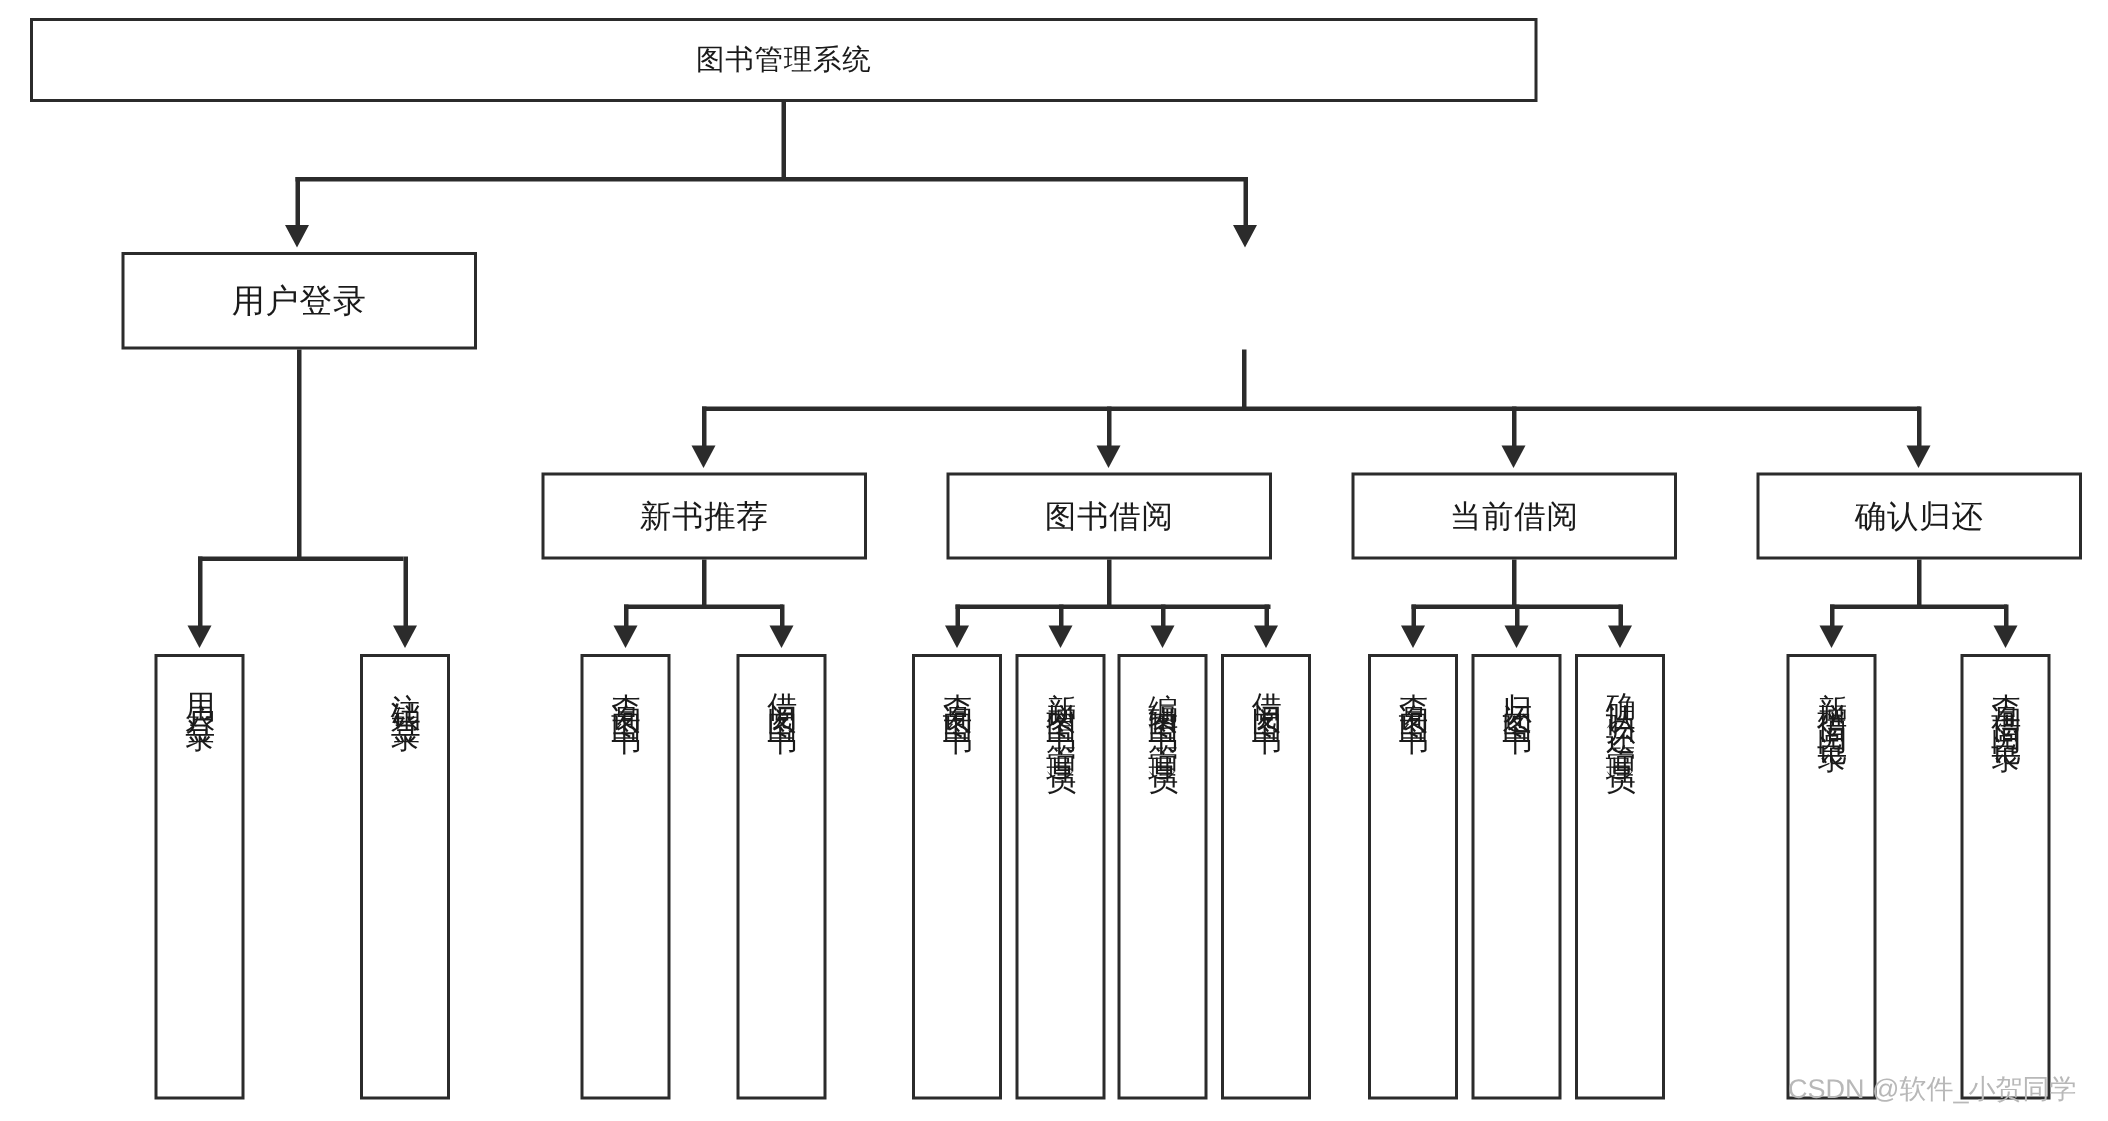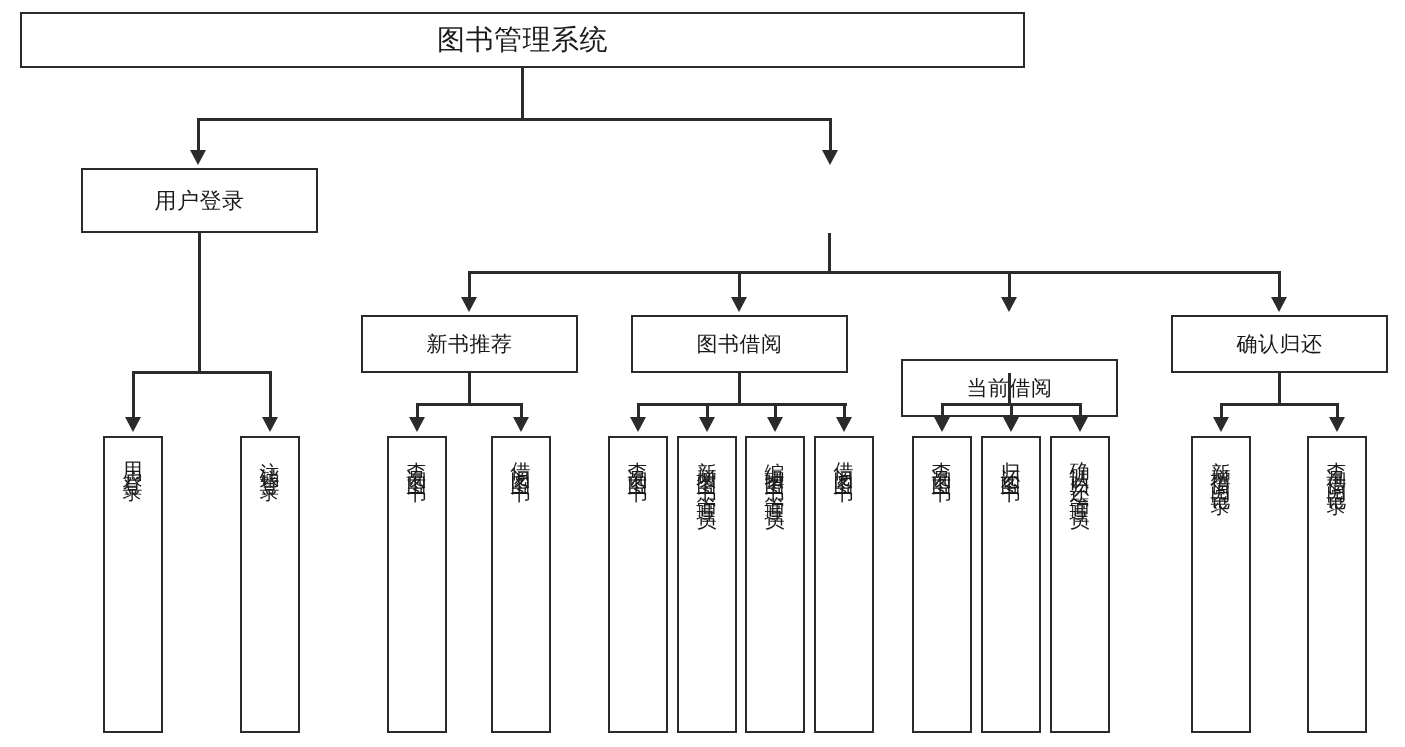--- a/index.html
+++ b/index.html
@@ -23,21 +23,21 @@
     box-sizing: border-box;
     border: 2.5px solid #2b2b2b;
     background: #ffffff;
     display: flex;
     align-items: center;
     justify-content: center;
     color: #1a1a1a;
     letter-spacing: 0.5px;
   }
   .node.lvl0 {
-    font-size: 28px;
+    font-size: 19px;
   }
   .node.lvl1 {
     font-size: 22px;
   }
   .node.lvl2 {
     font-size: 21px;
   }
   
   .node.leaf {
     font-size: 20px;
@@ -121,21 +121,21 @@
 
   <div class="conn vline" style="left:1278px; top:271px; width:2.5px; height:28px;"></div>
   <div class="arrow" style="left:1271px; top:297px;"></div>
 
   <div class="node lvl2" style="left:361px; top:315px; width:217px; height:58px;">
     <span>新书推荐</span>
   </div>
   <div class="node lvl2" style="left:631px; top:315px; width:217px; height:58px;">
     <span>图书借阅</span>
   </div>
-  <div class="node lvl2" style="left:901px; top:315px; width:217px; height:58px;margin-top:44px;">
+  <div class="node lvl2" style="left:901px; top:315px; width:217px; height:58px;">
     <span>当前借阅</span>
   </div>
   <div class="node lvl2" style="left:1171px; top:315px; width:217px; height:58px;">
     <span>确认归还</span>
   </div>
 
   <div class="conn vline" style="left:468px; top:373px; width:2.5px; height:32px;"></div>
   <div class="conn hline" style="left:416px; top:403px; width:106px; height:2.5px;"></div>
   <div class="conn vline" style="left:416px; top:403px; width:2.5px; height:16px;"></div>
   <div class="arrow" style="left:409px; top:417px;"></div>
@@ -206,14 +206,17 @@
     <span class="vtext">确认归还（管理员）</span>
   </div>
 
   <div class="node leaf" style="left:1191px; top:436px; width:60px; height:297px;">
     <span class="vtext">新增借阅记录</span>
   </div>
   <div class="node leaf" style="left:1307px; top:436px; width:60px; height:297px;">
     <span class="vtext">查询借阅记录</span>
   </div>
 
+  <div id="watermark" style="left:1192px; top:714px;">
+    <span>CSDN @软件_小贺同学</span>
+  </div>
 
 </div>
 
 </body></html>

